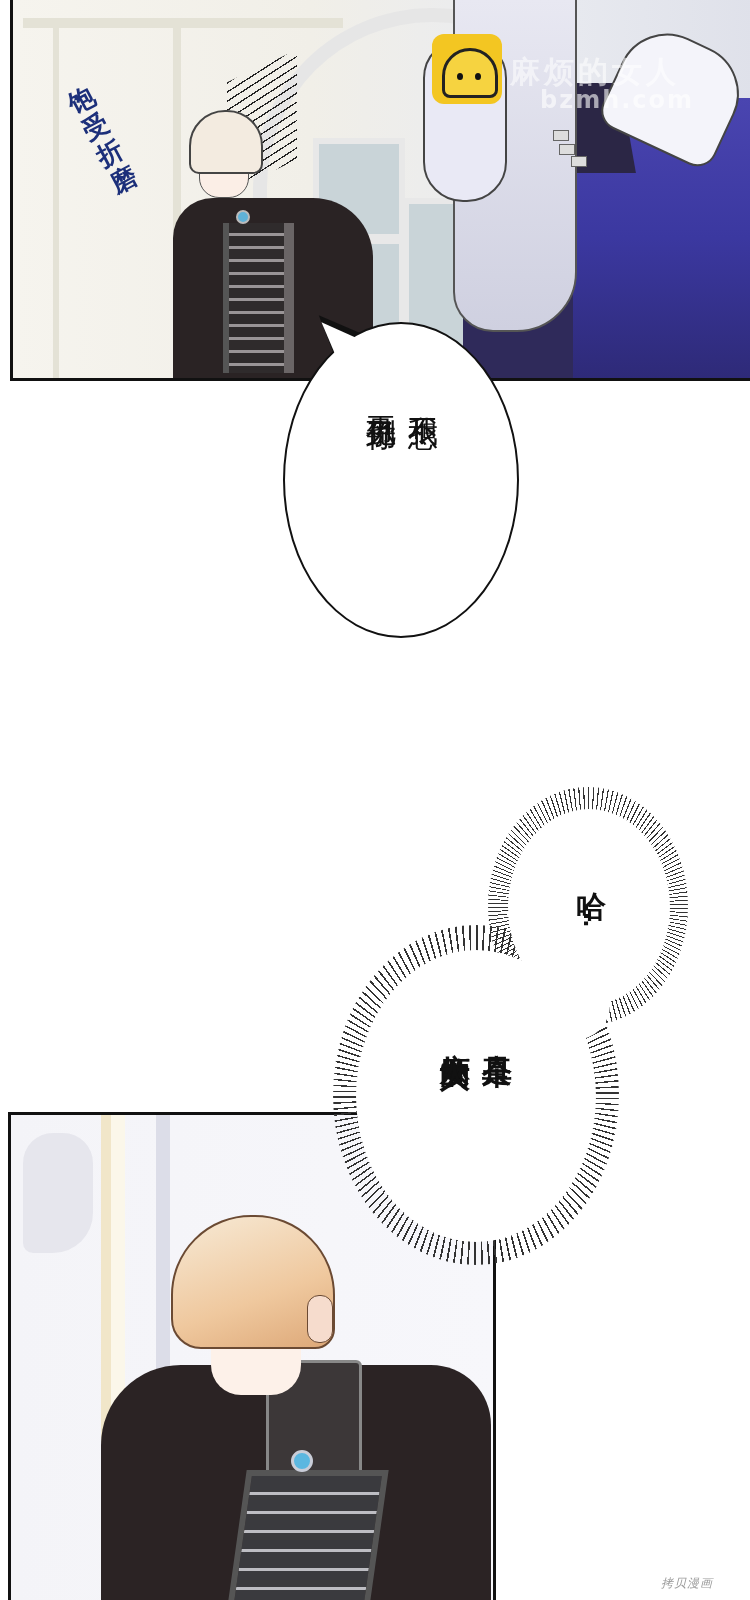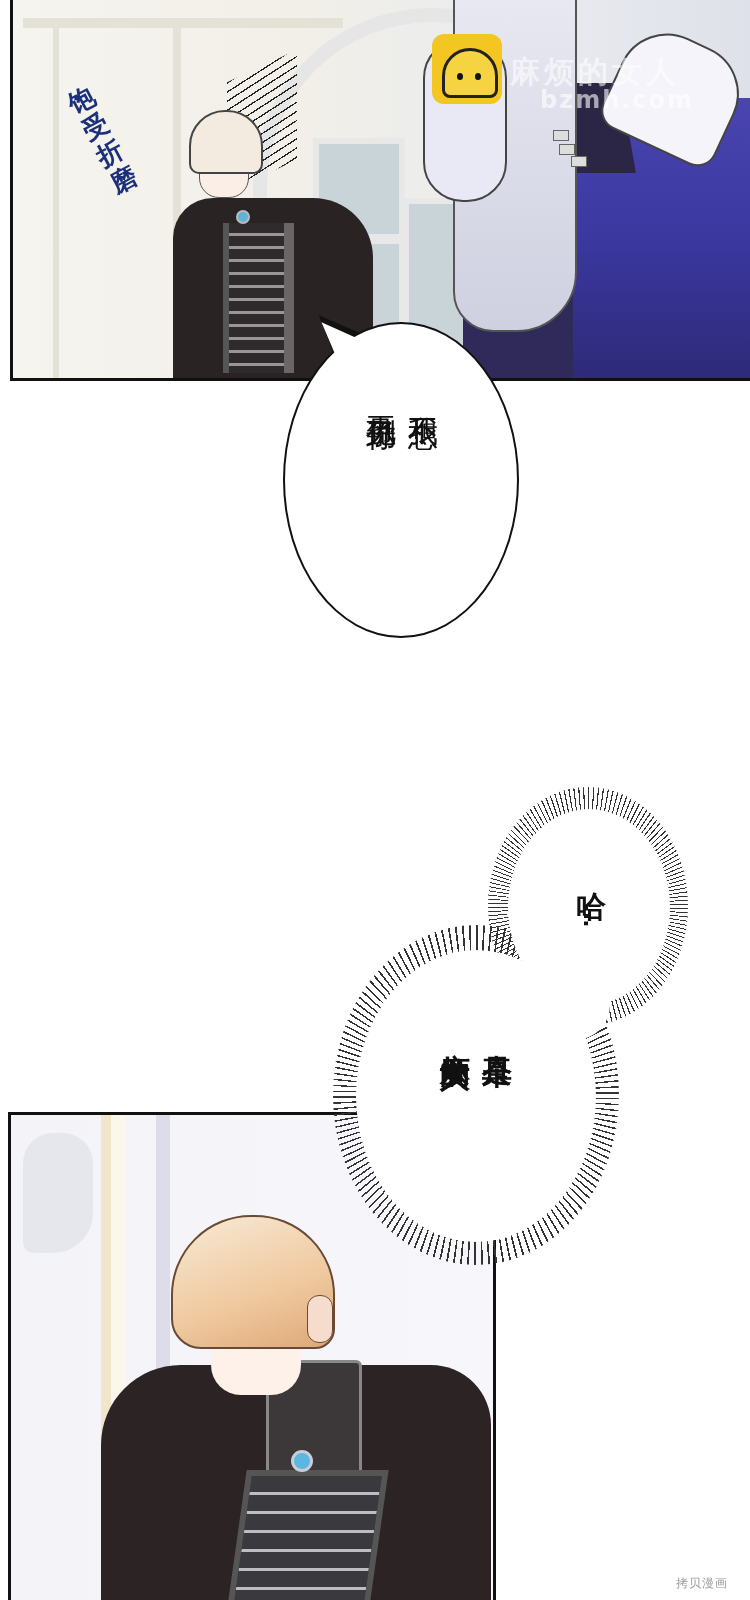--- a/index.html
+++ b/index.html
@@ -57,21 +57,21 @@
     .pillar { position:absolute; }
     .statue { position:absolute; left:12px; top:18px; width:70px; height:120px; background:#e2e2ea; border-radius:30px 30px 40px 10px; opacity:.8; }
     .man2-hair { position:absolute; left:160px; top:100px; width:160px; height:130px; background:linear-gradient(160deg,#f7ead6 0%,#efc89e 60%,#dda878 100%); border-radius:80px 80px 20px 30px; border:2px solid #6b4a33; }
     .man2-face { position:absolute; left:200px; top:170px; width:90px; height:110px; background:#fdf1e9; border-radius:10px 10px 30px 30px; }
     .man2-ear { position:absolute; left:296px; top:180px; width:24px; height:46px; background:#f6dccd; border-radius:12px; border:1px solid #6b4a33; }
     .man2-coat { position:absolute; left:90px; top:250px; width:390px; height:260px; background:#2b2324; border-radius:80px 60px 0 0; }
     .man2-collar { position:absolute; left:255px; top:245px; width:90px; height:120px; background:#3c3738; border:3px solid #888; border-radius:6px; }
     .man2-panel { position:absolute; left:225px; top:355px; width:130px; height:140px; background:repeating-linear-gradient(180deg,#3a3a3e 0 16px,#bdbdc3 16px 19px); border:6px solid #555; transform:skewX(-8deg); }
     .man2-gem { position:absolute; left:280px; top:335px; width:16px; height:16px; background:#5bb7e0; border-radius:50%; border:3px solid #c9cdd8; }
 
-    .credit { right:22px; bottom:8px; font-size:12px; color:#9a9a9a; letter-spacing:1px; }
+    .credit { right:37px; bottom:8px; font-size:12px; color:#9a9a9a; letter-spacing:1px;font-style:italic; }
   </style>
 </head>
 <body>
 
 <div class="abs panel1">
   <div class="wall-line" style="left:10px;top:20px;width:320px;height:10px;"></div>
   <div class="wall-line" style="left:160px;top:30px;width:8px;height:350px;"></div>
   <div class="wall-line" style="left:40px;top:30px;width:6px;height:350px;"></div>
   <div class="arch" style="left:240px;top:10px;width:330px;height:380px;"></div>
   <div class="window-pane" style="left:300px;top:140px;width:80px;height:90px;"></div>

